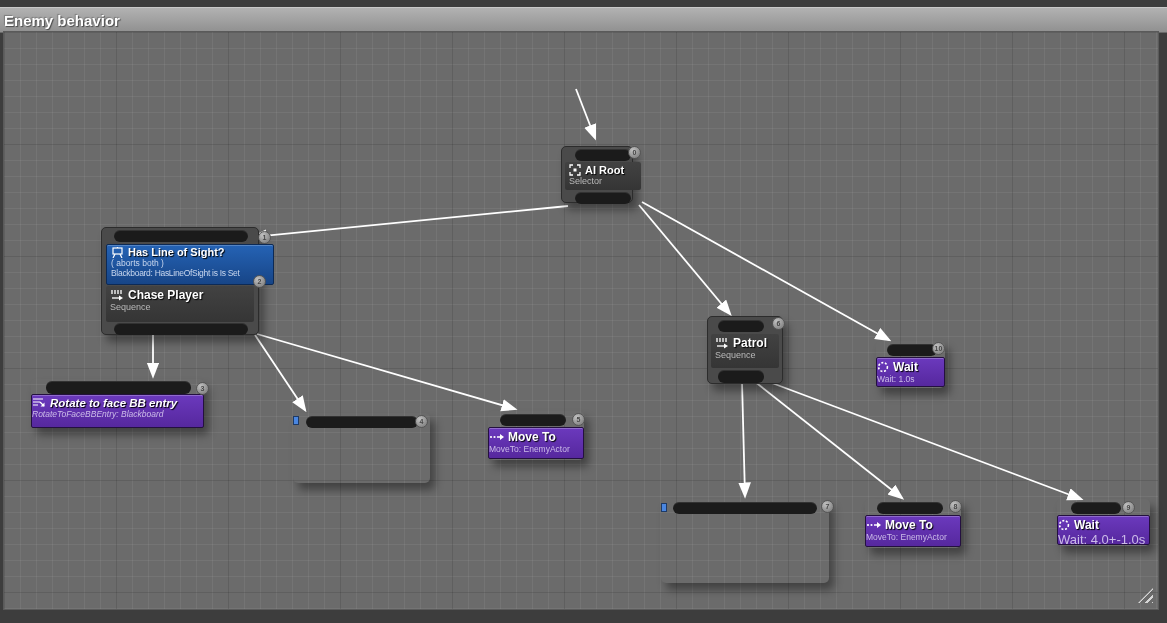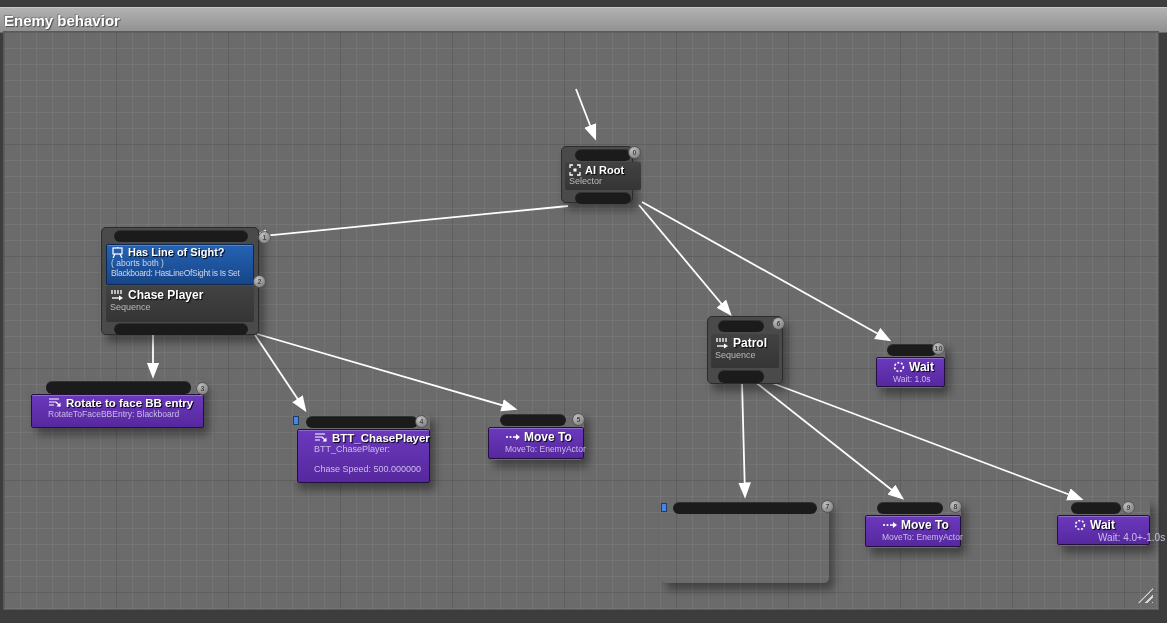--- a/index.html
+++ b/index.html
@@ -34,21 +34,21 @@
   .pin{position:absolute;background:#1b1b1b;border-radius:6px;
        box-shadow:inset 0 1px 0 rgba(255,255,255,0.10);}
   .title-row{display:flex;align-items:center;gap:4px;white-space:nowrap;}
   .ntitle{font-weight:bold;color:#fff;text-shadow:1px 1px 1px #000;}
   .nsub{color:#b9b9b9;font-size:9px;white-space:nowrap;}
   .icon{display:inline-flex;flex:0 0 auto;}
 
   .gray-body{position:absolute;background:linear-gradient(#424242,#353535);
     border-radius:2px;padding:2px 4px;}
   .purple{position:absolute;background:linear-gradient(#6b39bd,#56289e);
-    border:1px solid #241040;border-radius:2px;padding:2px 16px;
+    border:1px solid #241040;border-radius:2px;padding:2px 0;
     box-shadow:inset 0 1px 0 rgba(255,255,255,0.25);}
   .purple .nsub{color:#cbbbе8;color:#cbbbe8;}
   .blue-deco{position:absolute;background:linear-gradient(#2563b5,#174587);
     border:1px solid #0d2a55;border-radius:2px;padding:1px 4px;
     box-shadow:inset 0 1px 0 rgba(255,255,255,0.22);}
   .blue-deco .nsub{color:#c9d7ee;}
 
   .badge{position:absolute;width:13px;height:13px;border-radius:50%;
     background:radial-gradient(circle at 35% 30%,#c2c2c2,#8a8a8a 70%);
     border:1px solid #555;z-index:30;
@@ -114,21 +114,21 @@
           </span>
           <span class="ntitle" style="font-size:11px;">AI Root</span>
         </div>
         <div class="nsub">Selector</div>
       </div>
       <div class="pin" style="left:13px;top:45px;width:56px;height:12px;"></div>
     </div>
 
     <div class="node frame" style="left:97px;top:195px;width:158px;height:108px;">
       <div class="pin" style="left:12px;top:2px;width:134px;height:12px;"></div>
-      <div class="blue-deco" style="left:4px;top:16px;width:148px;height:41px;">
+      <div class="blue-deco" style="left:4px;top:16px;width:168px;height:41px;">
         <div class="title-row">
           <span class="icon">
             <svg width="13" height="11" viewBox="0 0 13 11" stroke="#fff" stroke-width="1.2" fill="none">
               <rect x="2" y="1" width="9" height="6"></rect>
                 <path d="M4,7 L2,11 M9,7 L11,11 M6.5,0 V1"></path>
             </svg>
           </span>
           <span class="ntitle" style="font-size:11px;">Has Line of Sight?</span>
         </div>
         <div class="nsub" style="font-size:8.5px;">( aborts both )</div>
@@ -143,55 +143,40 @@
                 <path d="M9,6.5 L13,9 L9,11.5 Z" stroke="none"></path>
             </svg>
           </span>
           <span class="ntitle" style="font-size:12px;">Chase Player</span>
         </div>
         <div class="nsub">Sequence</div>
       </div>
       <div class="pin" style="left:12px;top:95px;width:134px;height:12px;"></div>
     </div>
 
-    <div class="node" style="left:27px;top:347px;width:173px;height:49px;">
+    <div class="node" style="left:27px;top:347px;width:173px;height:49px;font-style:italic;">
       <div class="pin" style="left:15px;top:2px;width:145px;height:13px;"></div>
       <div class="purple" style="left:0;top:15px;width:173px;height:34px;">
         <div class="title-row">
           <span class="icon">
             <svg width="14" height="12" viewBox="0 0 14 12" stroke="#fff" stroke-width="1.2" fill="#fff">
               <path d="M1,2 H11 M1,5 H8 M1,8 H6" fill="none"></path>
                 <path d="M8,5 L12,9" fill="none"></path>
                 <path d="M12.5,9.5 L8.5,9.5 L12.5,5.5 Z" stroke="none"></path>
             </svg>
           </span>
           <span class="ntitle" style="font-size:11.5px;">Rotate to face BB entry</span>
         </div>
         <div class="nsub" style="font-size:8.5px;">RotateToFaceBBEntry: Blackboard</div>
       </div>
     </div>
 
     <div class="node" style="left:289px;top:381px;width:137px;height:70px;">
       <span class="bp-dot" style="left:0;top:3px;"></span>
       <div class="pin" style="left:13px;top:3px;width:112px;height:12px;"></div>
-      <div class="purple" style="left:4px;top:16px;width:133px;height:54px;">
-        <div class="title-row">
-          <span class="icon">
-            <svg width="14" height="12" viewBox="0 0 14 12" stroke="#fff" stroke-width="1.2" fill="#fff">
-              <path d="M1,2 H11 M1,5 H8 M1,8 H6" fill="none"></path>
-                <path d="M8,5 L12,9" fill="none"></path>
-                <path d="M12.5,9.5 L8.5,9.5 L12.5,5.5 Z" stroke="none"></path>
-            </svg>
-          </span>
-          <span class="ntitle" style="font-size:11.5px;">BTT_ChasePlayer</span>
-        </div>
-        <div class="nsub">BTT_ChasePlayer:</div>
-        <div class="gap"></div>
-        <div class="nsub">Chase Speed: 500.000000</div>
-      </div>
     </div>
 
     <div class="node" style="left:484px;top:379px;width:96px;height:49px;">
       <div class="pin" style="left:12px;top:3px;width:66px;height:12px;"></div>
       <div class="purple" style="left:0;top:16px;width:96px;height:32px;">
         <div class="title-row">
           <span class="icon">
             <svg width="15" height="10" viewBox="0 0 15 10" fill="#fff">
               <circle cx="2" cy="5" r="1.1"></circle>
                 <circle cx="5.5" cy="5" r="1.1"></circle>
@@ -263,21 +248,21 @@
       <div class="pin" style="left:14px;top:3px;width:50px;height:12px;"></div>
       <div class="purple" style="left:0;top:16px;width:93px;height:30px;">
         <div class="title-row">
           <span class="icon">
             <svg width="12" height="12" viewBox="0 0 12 12" fill="none">
                 <circle cx="6" cy="6" r="4.4" stroke="#fff" stroke-width="1.6" stroke-dasharray="2 1.7"></circle>
               </svg>
           </span>
           <span class="ntitle" style="font-size:12px;">Wait</span>
         </div>
-        <div class="nsub" style="font-size:10px;margin-left:24px;">Wait: 4.0+-1.0s</div>
+        <div class="nsub" style="font-size:13px;">Wait: 4.0+-1.0s</div>
       </div>
     </div>
 
     <div class="badge" style="left:624px;top:114px;">0</div>
     <div class="badge" style="left:254px;top:199px;">1</div>
     <div class="badge" style="left:249px;top:243px;">2</div>
     <div class="badge" style="left:192px;top:350px;">3</div>
     <div class="badge" style="left:411px;top:383px;">4</div>
     <div class="badge" style="left:568px;top:381px;">5</div>
     <div class="badge" style="left:768px;top:285px;">6</div>

